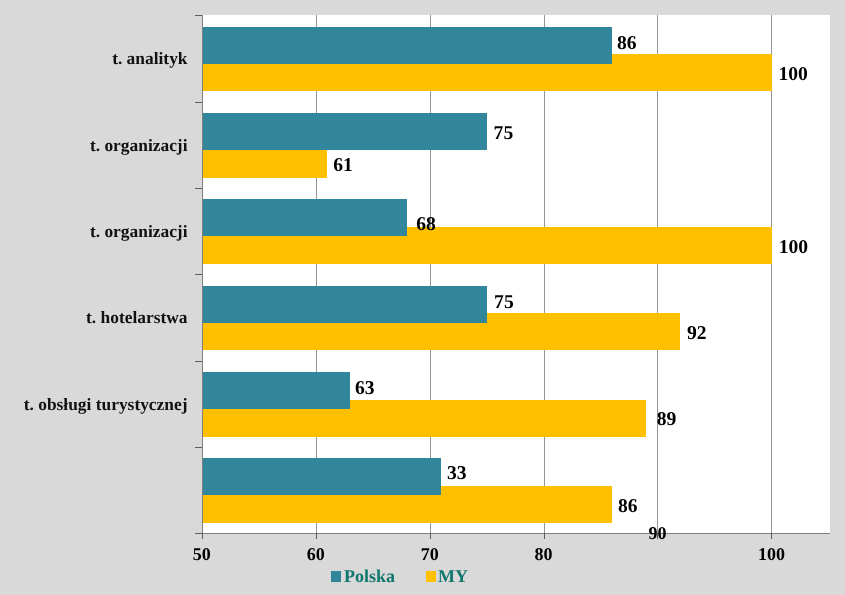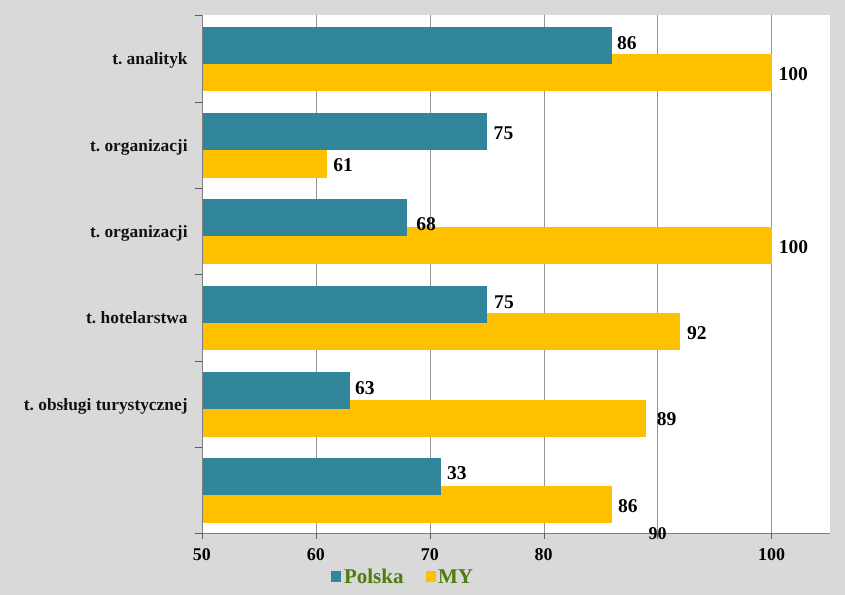--- a/index.html
+++ b/index.html
@@ -16,21 +16,21 @@
   .bar-polska{background:#31869b;}
   .bar-my{background:#ffc000;}
   .catlabel{text-align:center;font-weight:bold;color:#111;
             font-size:17.4px;line-height:20px;}
   .vlabel{font-weight:bold;color:#000;font-size:19.6px;line-height:22px;white-space:nowrap;}
   .xtick{font-weight:bold;color:#000;font-size:18px;line-height:20px;text-align:center;}
   .legend{position:static !important;}
   .swatch{width:10.6px;height:10.6px;}
   .swatch-polska{background:#31869b;}
   .swatch-my{background:#ffc000;}
-  .legtext{font-weight:bold;font-size:21px;line-height:19px;color:#4d7c0f;white-space:nowrap;}
+  .legtext{font-weight:bold;font-size:18px;line-height:19px;color:#0f766e;white-space:nowrap;}
 </style>
 </head>
 <body>
 
 <div id="chart">
 
   <div class="plot" style="left: 201.8px; top: 15px; width: 628.5px; height: 518px; background: rgb(255, 255, 255);"></div>
 
   <div class="gridline" style="left:316px;top:15px;height:518px"></div>
   <div class="gridline" style="left:430px;top:15px;height:518px"></div>

